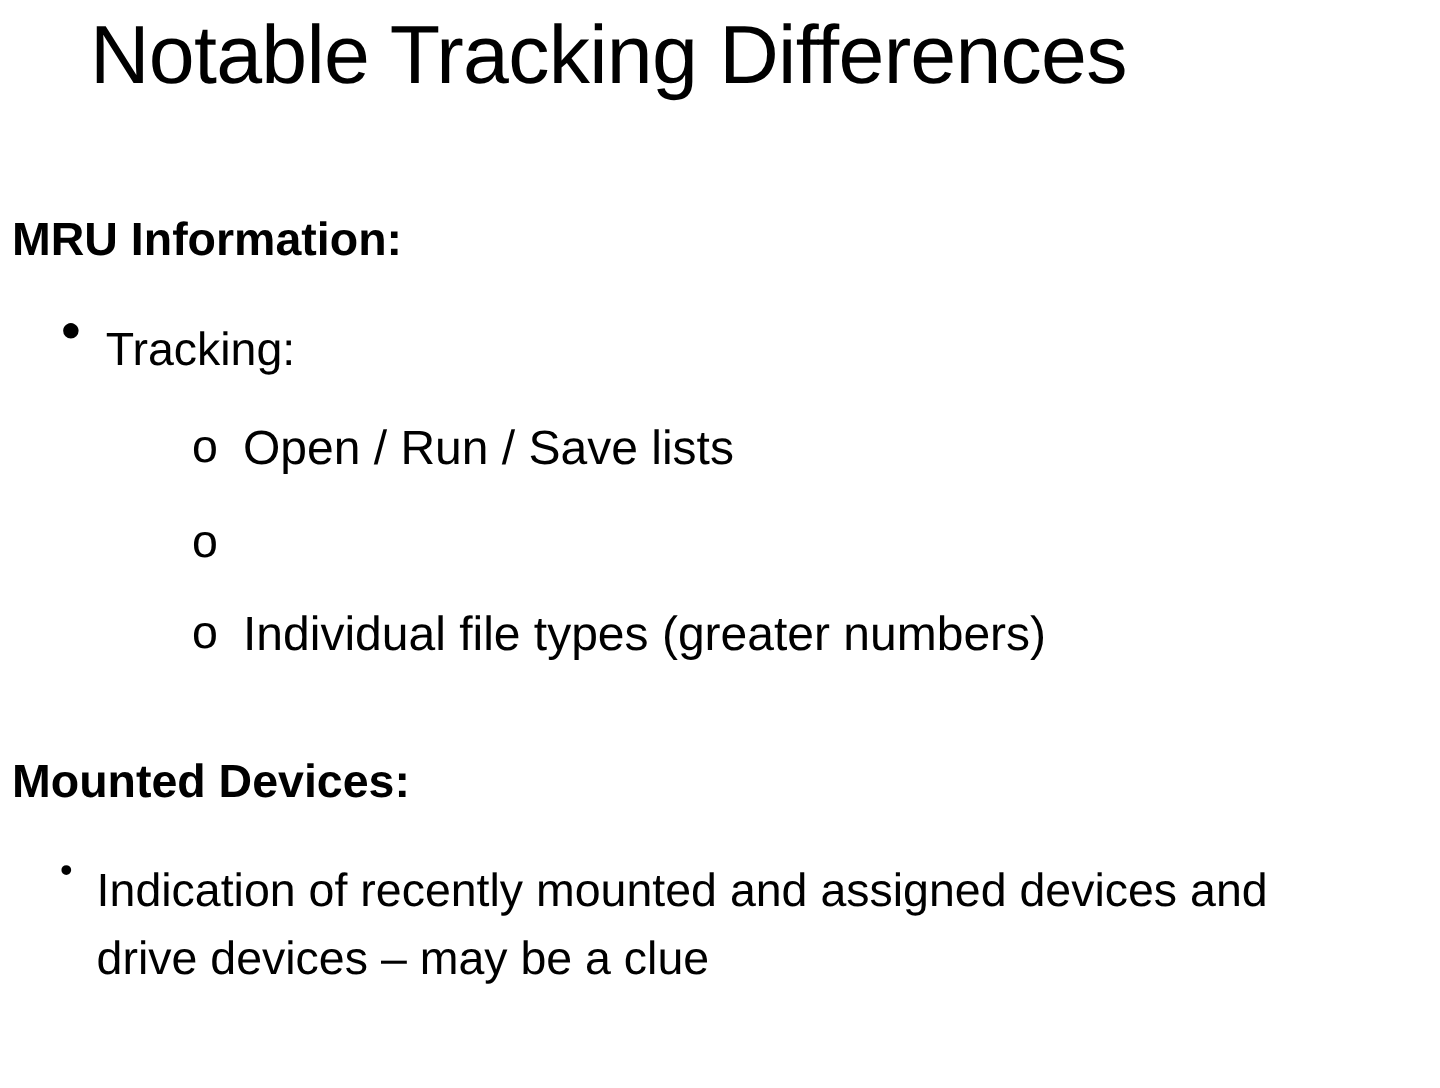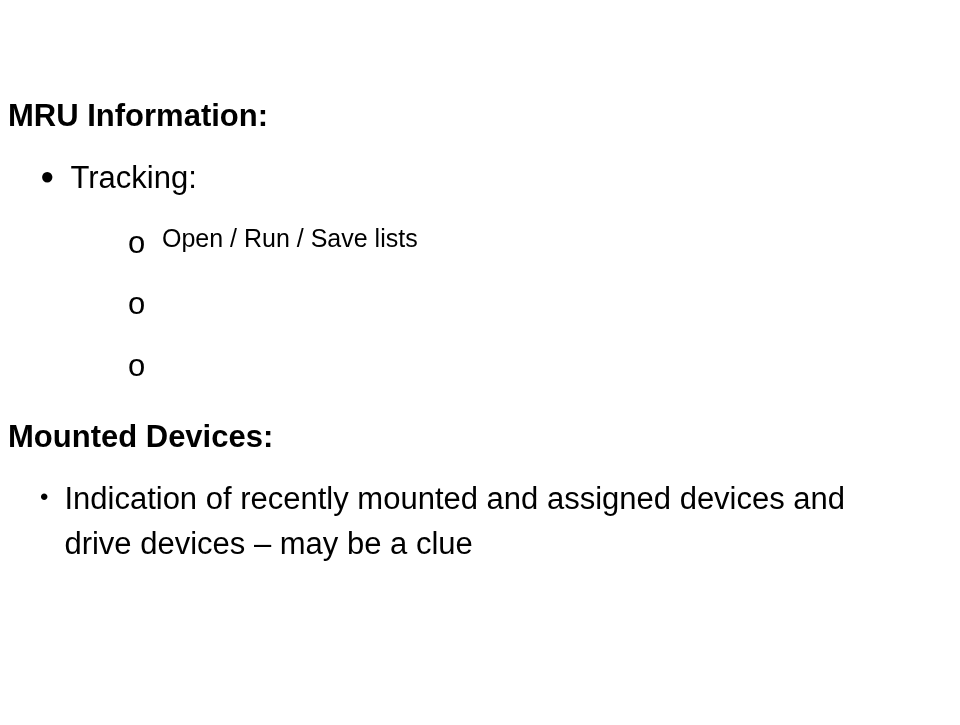--- a/index.html
+++ b/index.html
@@ -25,85 +25,88 @@
       margin-left: 60px;
       margin-top: 4px;
       letter-spacing: -0.5px;
     }
     .section-heading {
       font-size: 31px;
       font-weight: 700;
       margin-left: 8px;
     }
     .section-heading.first {
-      margin-top: 98px;
+      margin-top: 74px;
     }
     .section-heading.second {
-      margin-top: 32px;
+      margin-top: 58px;
     }
     .bullet-l1 {
       display: flex;
       align-items: flex-start;
       margin-left: 40px;
       margin-top: 22px;
     }
     .bullet-l1 .dot {
       font-size: 24px;
       line-height: 36px;
       margin-right: 16px;
       margin-top: 2px;
     }
     .bullet-l1 .text {
       font-size: 31px;
       line-height: 1.45;
       max-width: 830px;
+      margin-top: 11px;
     }
     .sub-list {
       margin-top: 20px;
     }
     .sub-item {
       display: flex;
       align-items: flex-start;
       margin-left: 128px;
       margin-bottom: 18px;
     }
     .sub-item .marker {
       font-size: 31px;
       line-height: 1.4;
       margin-right: 10px;
       width: 24px;
     }
     .sub-item .text {
-      font-size: 25px;
+      font-size: 32px;
       line-height: 1.4;
     }
   </style>
 </head>
 <body>
 
 <div class="slide">
 
+  <h1 class="title">Notable Tracking Differences</h1>
 
   <div class="section-heading first">MRU Information:</div>
 
   <div class="bullet-l1">
     <span class="dot">●</span>
     <span class="text">Tracking:</span>
   </div>
 
   <div class="sub-list">
     <div class="sub-item">
       <span class="marker">o</span>
       <span class="text">Open / Run / Save lists</span>
     </div>
     <div class="sub-item">
       <span class="marker">o</span>
     </div>
     <div class="sub-item">
       <span class="marker">o</span>
+      <span class="text">Individual file types (greater numbers)</span>
     </div>
   </div>
 
   <div class="section-heading second">Mounted Devices:</div>
 
   <div class="bullet-l1">
     <span class="dot">•</span>
     <span class="text">Indication of recently mounted and assigned devices and drive devices – may be a clue</span>
   </div>
 

